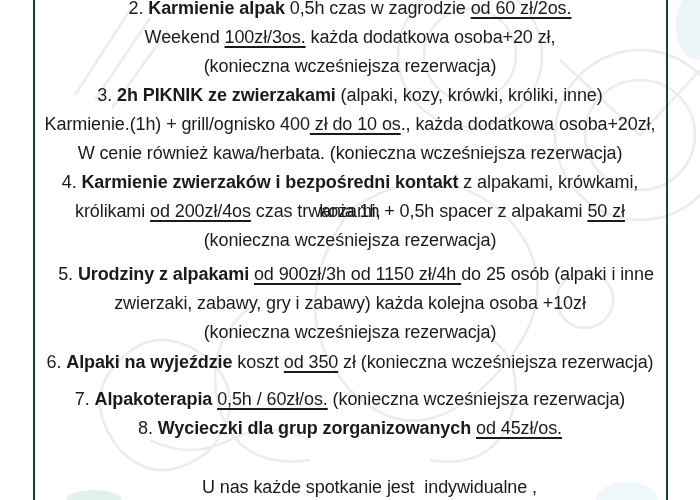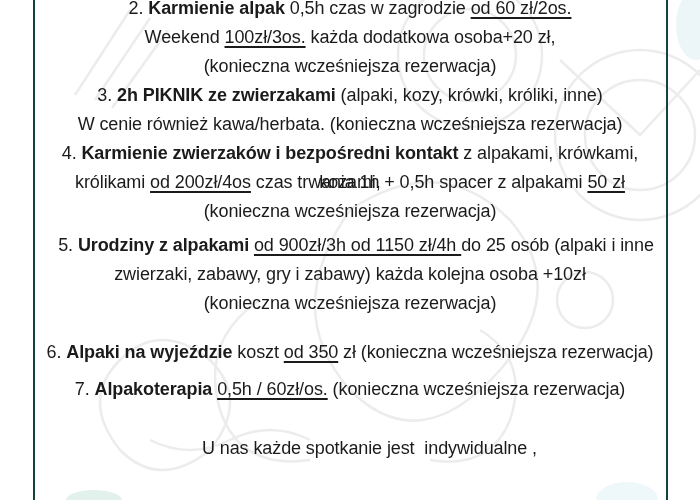--- a/index.html
+++ b/index.html
@@ -20,21 +20,21 @@
   .watermark{position:absolute;inset:0;pointer-events:none;}
   .content{
     position:absolute;left:36px;right:36px;top:-6px;
     text-align:center;
   }
   .line{
     height:29px;line-height:29px;font-size:18px;
     white-space:pre-wrap;letter-spacing:-0.1px;
   }
   .gap5{margin-top:5px;padding-left:12px;}
-  .gap4{margin-top:20px;}
+  .gap4{margin-top:1px;}
   .gap1{margin-top:8px;}
   .gap30{margin-top:30px;margin-left:39px;}
   .b{font-weight:700;}
   .u{text-decoration:underline;text-decoration-thickness:1.5px;text-underline-offset:3px;}
 </style>
 </head>
 <body>
 
 <div class="page">
 
@@ -65,36 +65,38 @@
   <div class="content">
 
     <div class="line"><span>2. </span><span class="b">Karmienie alpak</span><span> 0,5h czas w zagrodzie </span><span class="u">od 60 zł/2os.</span></div>
 
     <div class="line"><span>Weekend </span><span class="u">100zł/3os.</span><span> każda dodatkowa osoba+20 zł,</span></div>
 
     <div class="line"><span>(konieczna wcześniejsza rezerwacja)</span></div>
 
     <div class="line"><span>3. </span><span class="b">2h PIKNIK ze zwierzakami</span><span> (alpaki, kozy, krówki, króliki, inne)</span></div>
 
+    <div class="line"><span>Karmienie.(1h) + grill/ognisko 400</span><span class="u"> zł do 10 os</span><span>., każda dodatkowa osoba+20zł,</span></div>
 
     <div class="line"><span>W cenie również kawa/herbata. (konieczna wcześniejsza rezerwacja)</span></div>
 
     <div class="line"><span>4. </span><span class="b">Karmienie zwierzaków i bezpośredni kontakt</span><span> z alpakami, krówkami, kozami,</span></div>
 
     <div class="line"><span>królikami </span><span class="u">od 200zł/4os</span><span> czas trwania 1h + 0,5h spacer z alpakami </span><span class="u">50 zł</span></div>
 
     <div class="line"><span>(konieczna wcześniejsza rezerwacja)</span></div>
 
     <div class="line gap5"><span>5. </span><span class="b">Urodziny z alpakami</span><span> </span><span class="u">od 900zł/3h od 1150 zł/4h </span><span>do 25 osób (alpaki i inne</span></div>
 
     <div class="line"><span>zwierzaki, zabawy, gry i zabawy) każda kolejna osoba +10zł</span></div>
 
     <div class="line"><span>(konieczna wcześniejsza rezerwacja)</span></div>
 
     <div class="line gap4"><span>6. </span><span class="b">Alpaki na wyjeździe</span><span> koszt </span><span class="u">od 350</span><span> zł (konieczna wcześniejsza rezerwacja)</span></div>
 
     <div class="line gap1"><span>7. </span><span class="b">Alpakoterapia</span><span> </span><span class="u">0,5h / 60zł/os.</span><span> (konieczna wcześniejsza rezerwacja)</span></div>
 
+    <div class="line"><span>8. </span><span class="b">Wycieczki dla grup zorganizowanych</span><span> </span><span class="u">od 45zł/os.</span></div>
 
     <div class="line gap30"><span>U nas każde spotkanie jest  indywidualne ,</span></div>
 
   </div>
 </div>
 
 </body></html>

